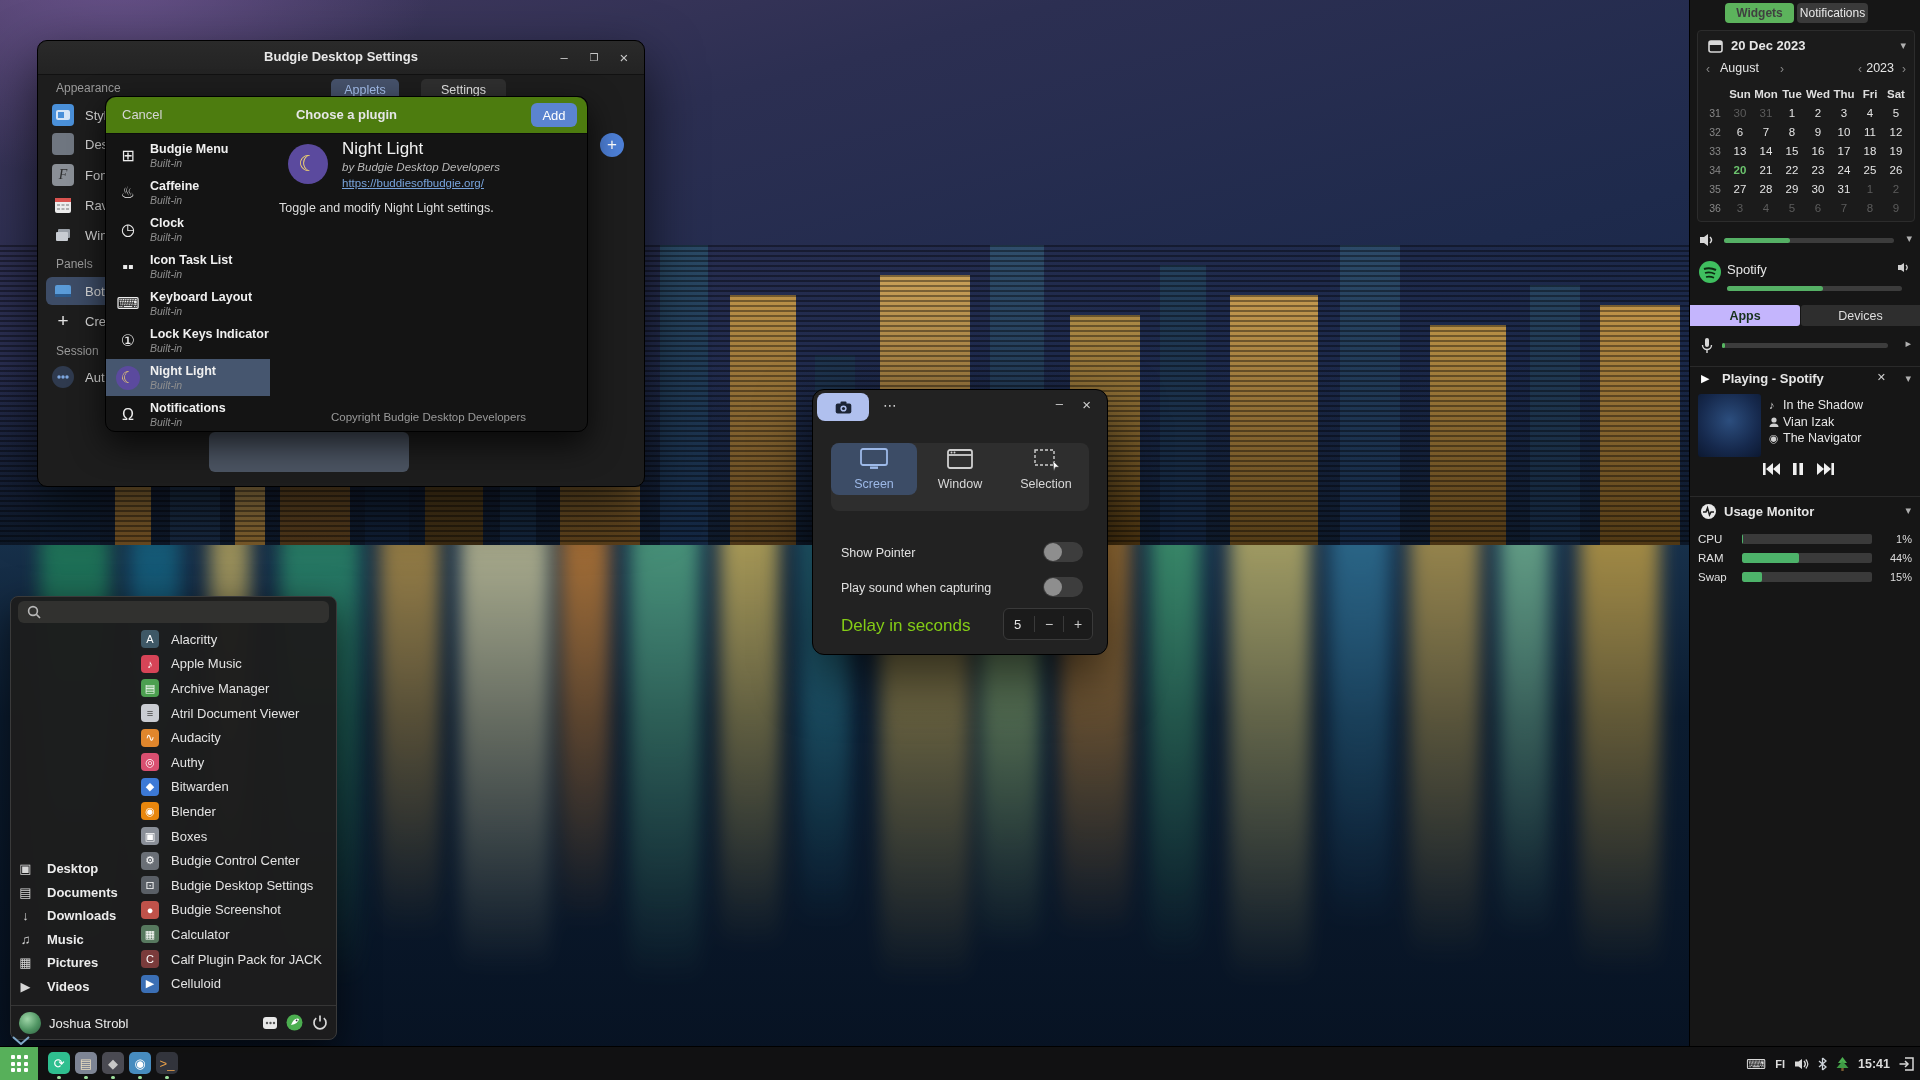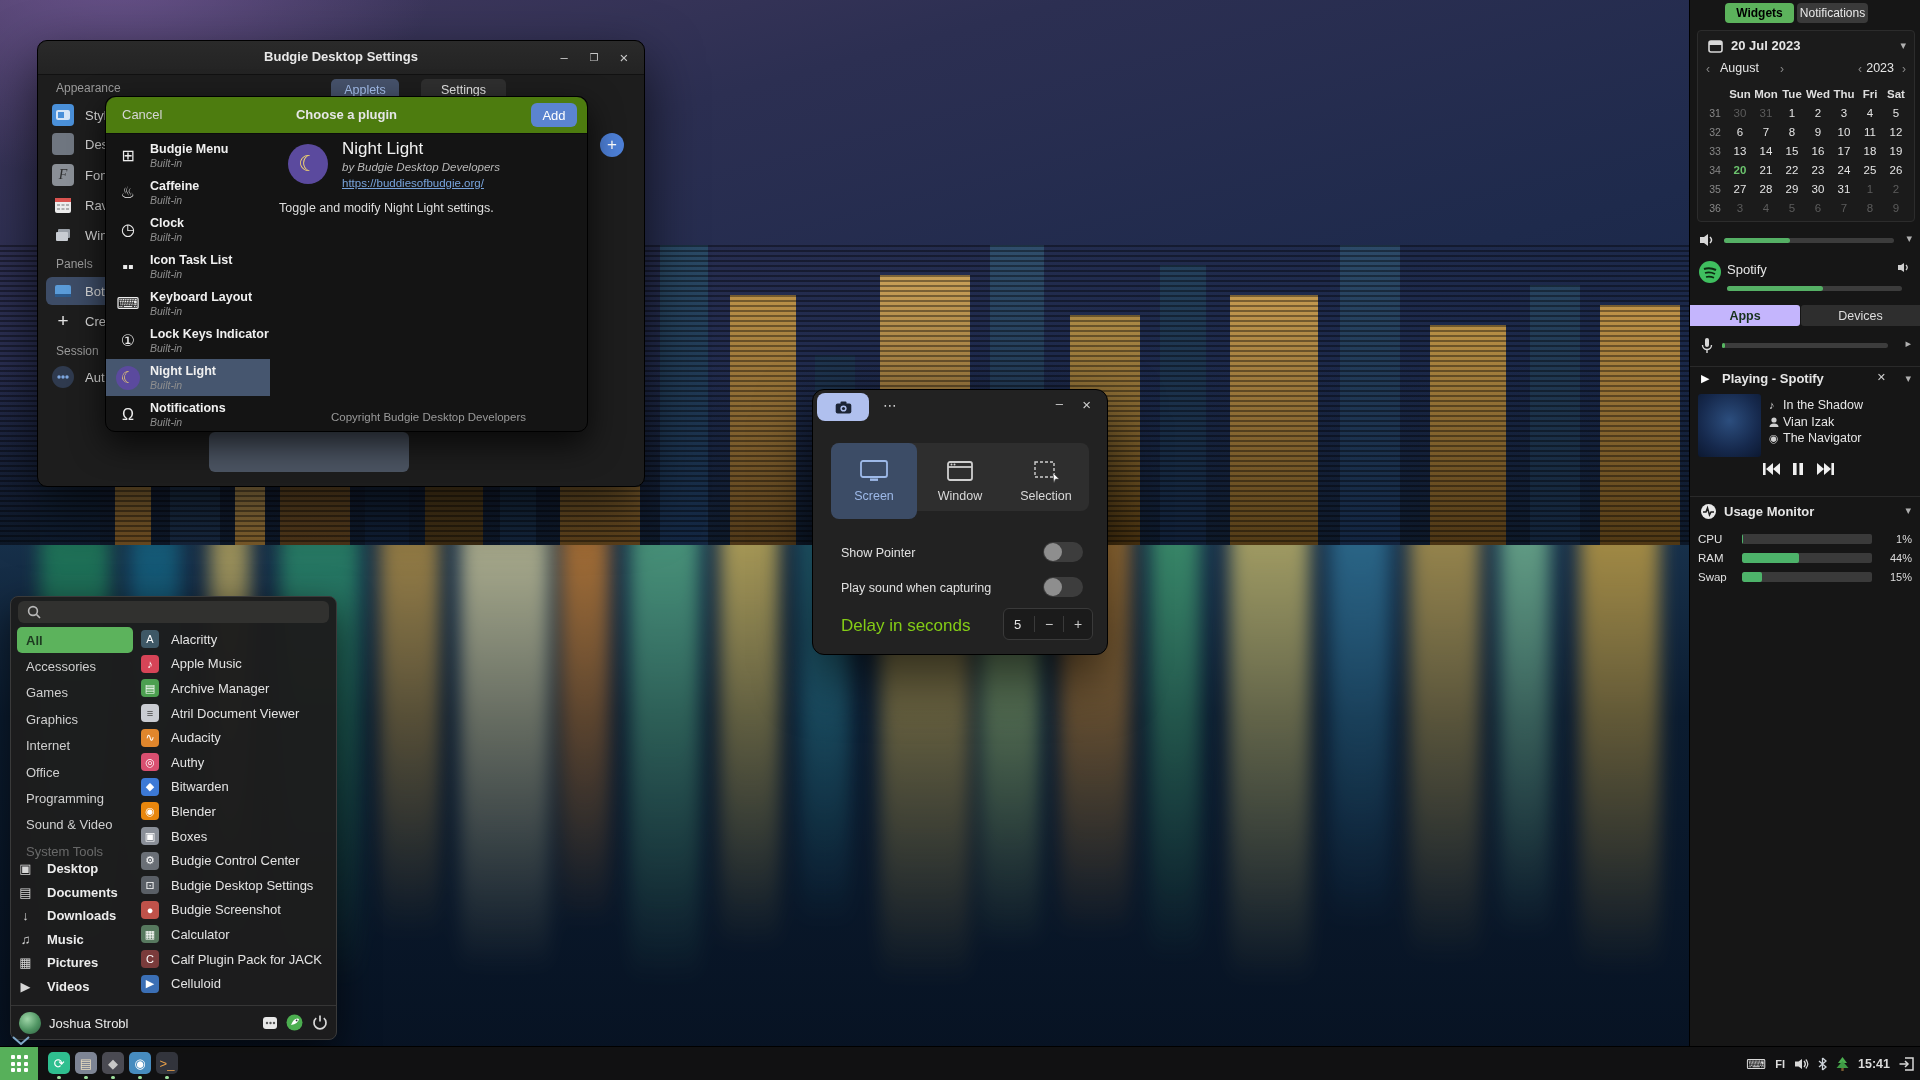--- a/index.html
+++ b/index.html
@@ -70,21 +70,21 @@
   .tab{position:absolute;height:22px;border-radius:5px;font-size:12.5px;display:flex;align-items:center;justify-content:center;}
   .dialog{position:absolute;left:67px;top:55px;width:481px;height:334px;background:#141414;border:1px solid #000;border-radius:10px;box-shadow:0 12px 32px rgba(0,0,0,.7);z-index:3;}
   .dlg-head{height:36px;background:#4d7c0f;border-bottom:1px solid #0c0c0c;border-radius:10px 10px 0 0;position:relative;padding-left:10px;}
   .prow{display:flex;align-items:center;gap:10px;height:37px;padding-left:10px;}
   .prow.sel{background:#46566f;}
   .picon{width:24px;height:24px;display:inline-flex;align-items:center;justify-content:center;font-size:16px;color:#ececec;flex:0 0 24px;}
   .pt{display:flex;flex-direction:column;line-height:1.18;}
   .pt b{font-size:12.5px;color:#f0f0f0;font-weight:bold;text-align:right;}
   .pt i{font-size:10.5px;color:#8f8f8f;}
   
-  .shot-tab{position:absolute;top:0;height:76px;display:flex;flex-direction:column;align-items:center;justify-content:center;gap:6px;font-size:12.5px;color:#d8d8d8;border-radius:8px;}
+  .shot-tab{position:absolute;top:0;height:52px;display:flex;flex-direction:column;align-items:center;justify-content:center;gap:6px;font-size:12.5px;color:#d8d8d8;border-radius:8px;}
   .toggle{position:absolute;width:40px;height:20px;background:#3d3d3d;border-radius:10px;}
   .toggle::before{content:"";position:absolute;left:1px;top:1px;width:18px;height:18px;border-radius:50%;background:#8e8e8e;}
   
   .raven{position:absolute;right:0;top:0;width:230px;bottom:33px;background:#161616;border-left:1px solid #000;font-size:12px;z-index:4;}
   .rtab{position:absolute;top:3px;height:20px;border-radius:4px;font-size:12px;display:flex;align-items:center;justify-content:center;}
   .card{position:absolute;left:7px;width:216px;background:#1b1b1b;border:1px solid #2c2c2c;border-radius:4px;}
   .caret{color:#b0b0b0;font-size:11px;}
   .slider{position:absolute;height:5px;background:#3c3c3c;border-radius:3px;}
   .sfill{height:100%;background:#55b065;border-radius:3px;}
   #cal-grid{display:grid;grid-template-columns:24px repeat(7,1fr);row-gap:5px;padding:0 5px;margin-top:4px;}
@@ -121,31 +121,31 @@
 </head>
 <body>
 
 <div id="stage">
 
   <div class="sky"></div>
   <div class="city"></div>
   <div class="water"></div>
 
   <div class="raven">
-    <div class="rtab" style="left:35px;width:69px;background:#5cb35c;color:#000000;font-weight:bold;">Widgets</div>
+    <div class="rtab" style="left:35px;width:69px;background:#5cb35c;color:#404040;font-weight:bold;">Widgets</div>
     <div class="rtab" style="left:107px;width:71px;background:#3a3a3a;color:#e8e8e8;">Notifications</div>
 
     <div class="card" style="top:30px;height:190px;">
       <span class="abs" style="left:10px;top:8px;">
         <svg width="15" height="14">
             <rect x="1" y="2" width="13" height="11" rx="2" fill="none" stroke="#d8d8d8" stroke-width="1.6"></rect>
             <rect x="1" y="2" width="13" height="4" fill="#d8d8d8"></rect>
           </svg>
         </span>
-      <span class="abs" style="left:33px;top:7px;font-size:13px;font-weight:bold;">20 Jul 2023</span>
+      <span class="abs" style="left:33px;top:7px;font-size:13px;font-weight:bold;">20 Dec 2023</span>
       <span class="abs caret" style="right:8px;top:8px;">▾</span>
       <span class="abs" style="left:8px;top:31px;color:#888;">‹</span>
       <span class="abs" style="left:22px;top:30px;font-size:12.5px;">August</span>
       <span class="abs" style="left:82px;top:31px;color:#888;">›</span>
       <span class="abs" style="right:52px;top:31px;color:#888;">‹</span>
       <span class="abs" style="right:20px;top:30px;font-size:12.5px;">2023</span>
       <span class="abs" style="right:8px;top:31px;color:#888;">›</span>
       <div id="cal-grid" style="position:absolute;left:0;right:0;top:52px;">
           <span class="wk"></span>
           <span class="dh">Sun</span>
@@ -530,31 +530,20 @@
     </div>
   </div>
 
   <div class="menu">
     <div class="search">
       <svg width="14" height="14">
           <circle cx="6" cy="6" r="4.4" fill="none" stroke="#b8b8b8" stroke-width="1.6"></circle>
           <line x1="9.4" y1="9.4" x2="13" y2="13" stroke="#b8b8b8" stroke-width="1.6"></line>
         </svg>
     </div>
-    <div id="cat-list" class="abs" style="left:6px;top:30px;width:116px;">
-        <div class="cat active">All</div>
-        <div class="cat">Accessories</div>
-        <div class="cat">Games</div>
-        <div class="cat">Graphics</div>
-        <div class="cat">Internet</div>
-        <div class="cat">Office</div>
-        <div class="cat">Programming</div>
-        <div class="cat">Sound &amp; Video</div>
-        <div class="cat faded">System Tools</div>
-      </div>
     <div id="app-list" class="abs" style="left:130px;top:30px;width:190px;">
         <div class="arow">
           <span class="aicon" style="background: rgb(62, 88, 102);">A</span>
           <span>Alacritty</span>
         </div>
         <div class="arow">
           <span class="aicon" style="background: rgb(214, 68, 87);">♪</span>
           <span>Apple Music</span>
         </div>
         <div class="arow">

